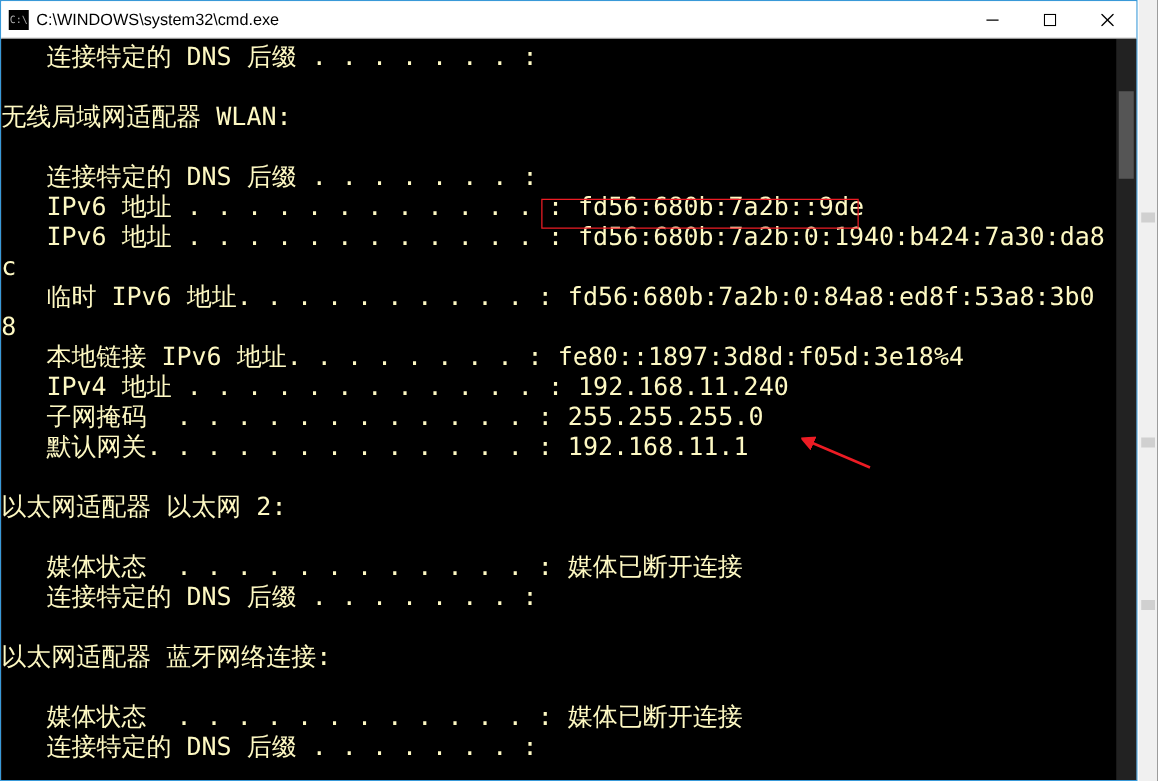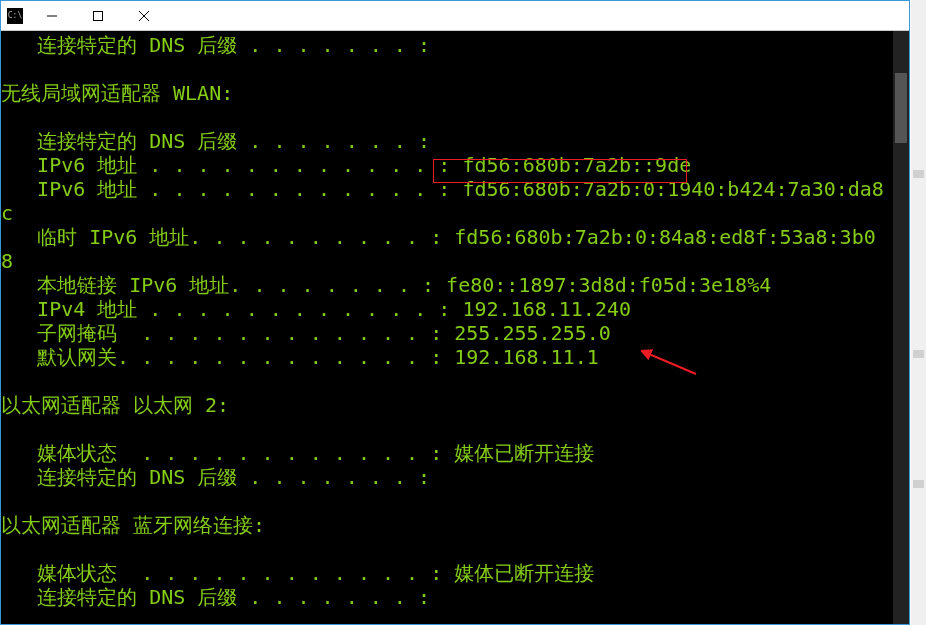--- a/index.html
+++ b/index.html
@@ -67,21 +67,21 @@
     }
     .console-wrapper {
       flex: 1;
       display: flex;
       background: #000;
       overflow: hidden;
     }
     .console {
       flex: 1;
       background: #000;
-      color: #84cc16;
+      color: #fef9c3;
       font-family: "NSimSun", "SimSun", "Consolas", monospace;
       font-size: 20px;
       line-height: 24px;
       white-space: pre;
       padding: 2px 16px 0 0;
       position: relative;
       overflow: hidden;
     }
     .scrollbar {
       width: 16px;
@@ -121,20 +121,21 @@
       background: #888;
       opacity: 0.3;
     }
   </style>
 </head>
 <body>
 
 <div class="window">
   <div class="titlebar">
     <div class="titlebar-icon">C:\</div>
+    <div class="titlebar-text">C:\WINDOWS\system32\cmd.exe</div>
     <div class="titlebar-controls">
       <div class="titlebar-btn">
         <svg viewBox="0 0 10 10">
             <line x1="0" y1="5" x2="10" y2="5" stroke="#000" stroke-width="1"></line>
           </svg>
       </div>
       <div class="titlebar-btn">
         <svg viewBox="0 0 10 10">
             <rect x="0.5" y="0.5" width="9" height="9" fill="none" stroke="#000" stroke-width="1"></rect>
           </svg>

